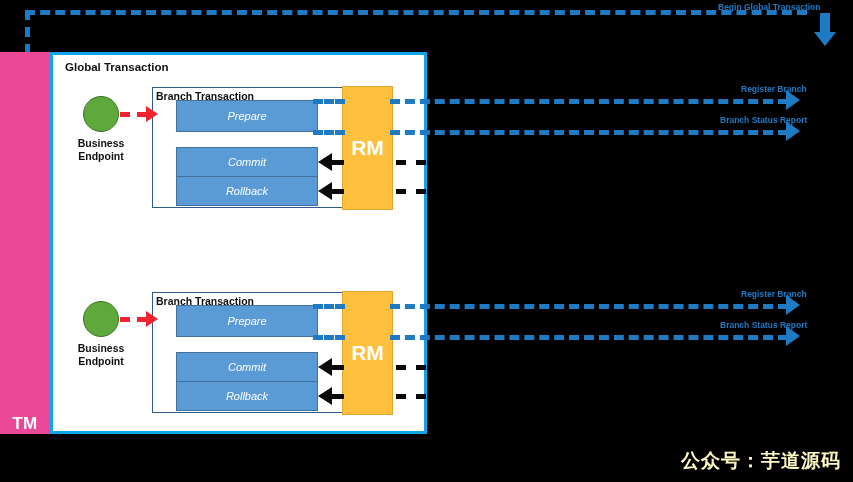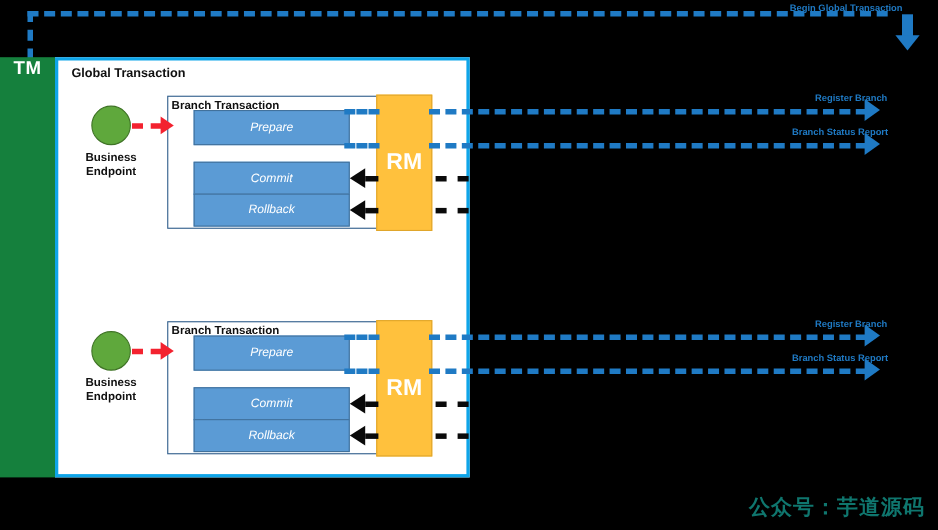--- a/index.html
+++ b/index.html
@@ -12,23 +12,23 @@
     width: 853px;
     height: 482px;
     background: #000000;
     overflow: hidden;
     font-family: "Liberation Sans", sans-serif;
   }
 
   
   .actor-bar {
     position: absolute;
-    background: #15803d;
+    background: #ec4899;
     display: flex;
-    align-items: flex-start;
+    align-items: flex-end;
     justify-content: center;
   }
   .actor-bar .actor-label {
     color: #FFFFFF;
     font-size: 17px;
     font-weight: 700;
     letter-spacing: .5px;
   }
   #tm-bar { left: 0px;   top: 52px; width: 50px; height: 382px; }
   #tc-bar { left: 808px; top: 52px; width: 45px; height: 382px; }
@@ -188,21 +188,21 @@
     color: #1F7AC4;
     white-space: nowrap;
     padding-left: 32px;
   }
 
   
   #watermark {
     position: absolute;
     right: 12px;
     bottom: 8px;
-    color: #0f766e;
+    color: #fef9c3;
     font-size: 19px;
     font-weight: 700;
     letter-spacing: 1px;
     white-space: nowrap;
   }
 </style>
 </head>
 <body>
 
 <div id="canvas">

